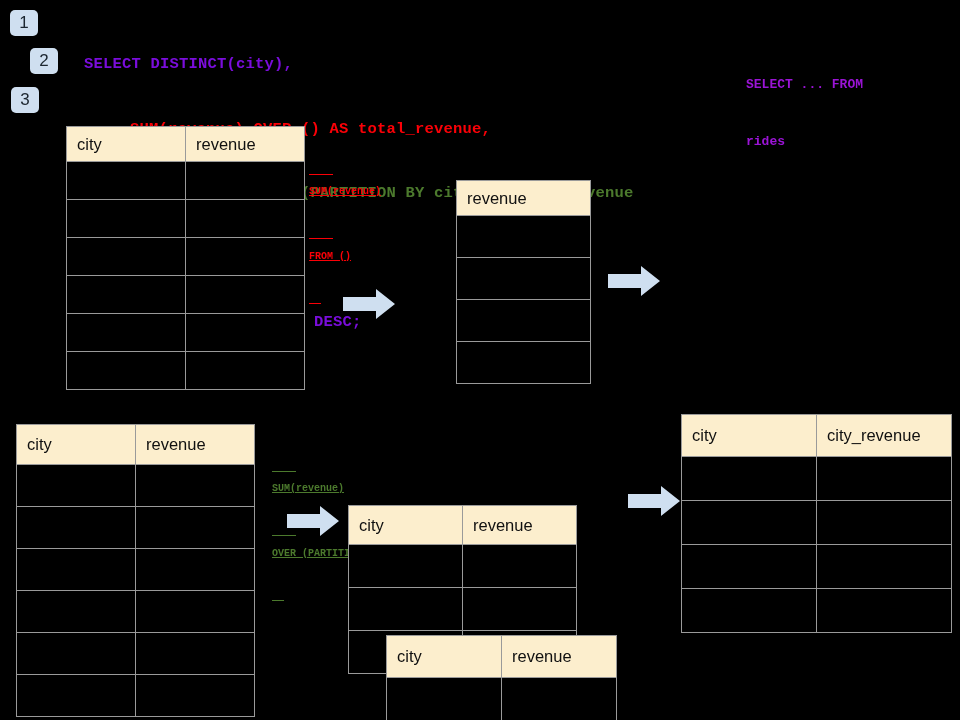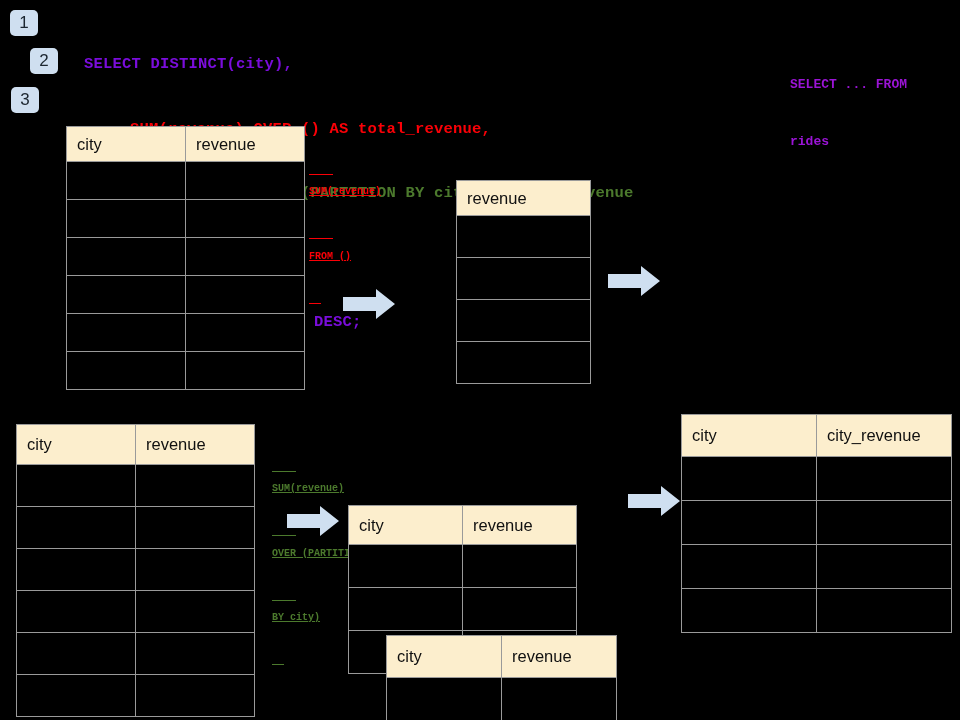--- a/index.html
+++ b/index.html
@@ -107,34 +107,33 @@
   <div class="step-badge" style="left:11px; top:87px;">3</div>
 
   <div class="sql-block" style="left:84px; top:11px;">
     <div class="sql-line c-purple">SELECT DISTINCT(city),</div>
     <div class="sql-line c-red" style="padding-left:46px;">SUM(revenue) OVER () AS total_revenue,</div>
     <div class="sql-line c-green" style="padding-left:46px;">SUM(revenue) OVER (PARTITION BY city) as city_revenue</div>
     <div class="sql-line c-purple" style="padding-left:21px;">FROM rides</div>
     <div class="sql-line c-purple" style="padding-left:21px;">ORDER by city_revenue DESC;</div>
   </div>
 
-  <div class="sql-side" style="left:790px; top:37px;">
+  <div class="sql-side" style="left:746px; top:37px;">
     <div>SELECT ... FROM</div>
     <div>rides</div>
   </div>
 
   <div class="annot" style="left:309px; top:138px; color:#fb0007;">
     <div>SUM(revenue)</div>
     <div>FROM ()</div>
   </div>
 
   <div class="annot" style="left:272px; top:435px; color:#4c7a2d;">
     <div>SUM(revenue)</div>
     <div>OVER (PARTITION</div>
-    <div>BY city)</div>
   </div>
 
   <table class="tbl" style="left:66px; top:126px; width:238px;">
     <colgroup>
         <col style="width:119px">
         <col style="width:119px">
       </colgroup>
     <thead>
       <tr>
         <th style="height:34px;">city</th>

